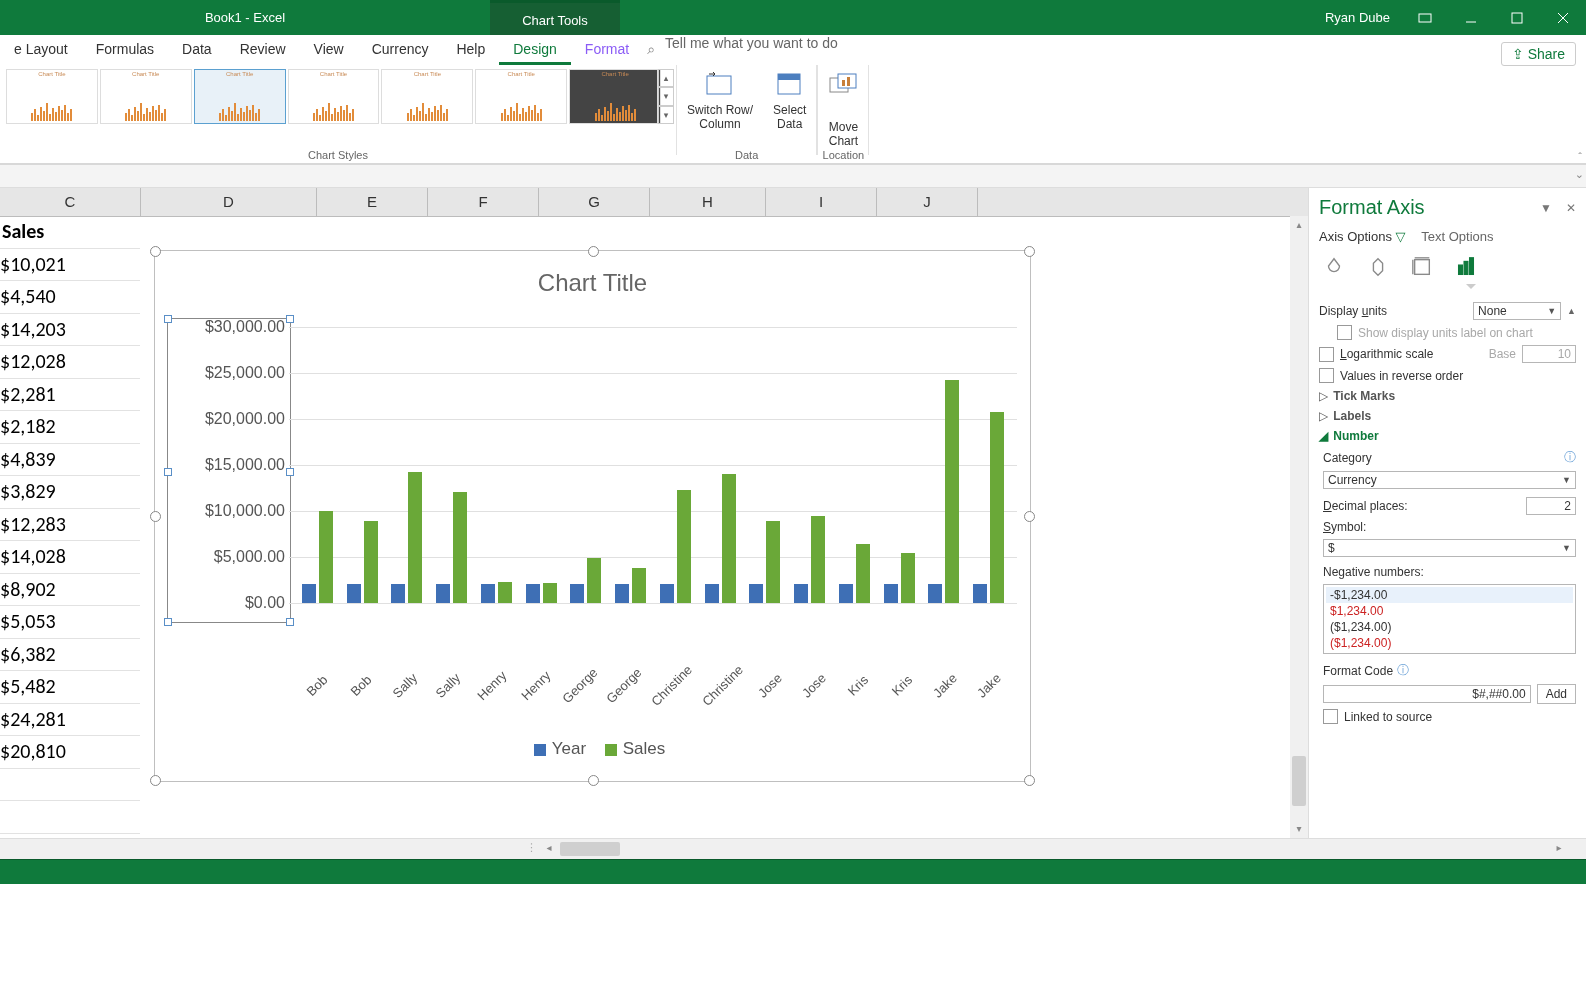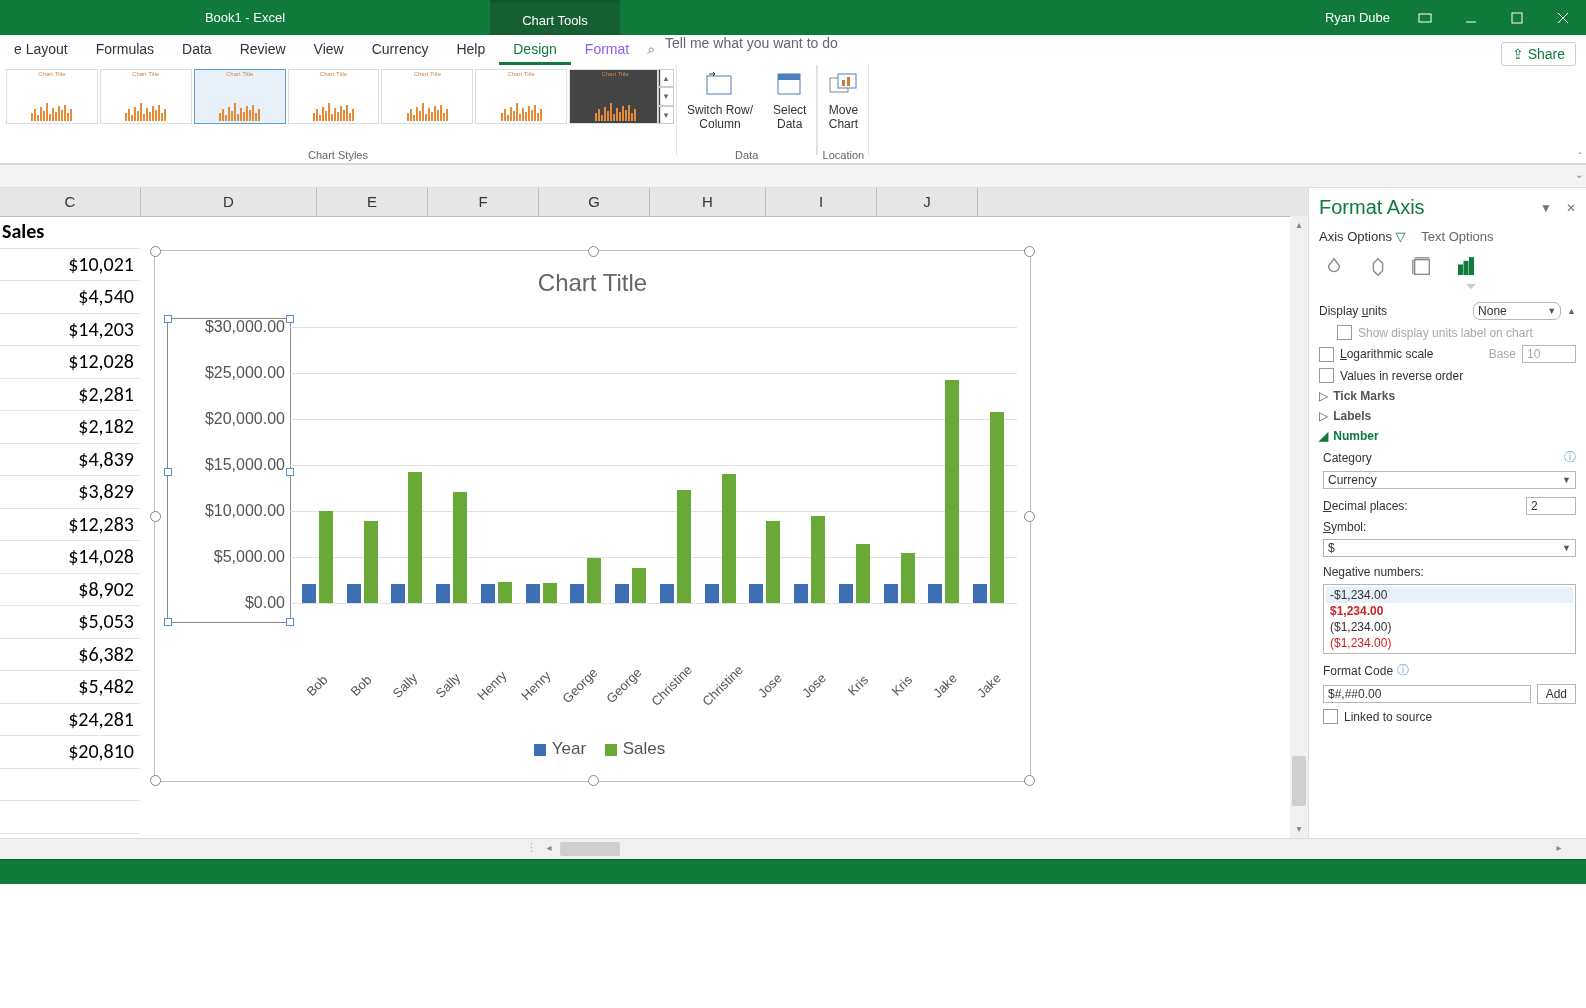--- a/index.html
+++ b/index.html
@@ -33,21 +33,21 @@
   .sep{width:1px;background:#e2e2e2;height:90px;}
   .collapse{position:absolute;right:4px;bottom:0;font-size:11px;color:#888;}
   .formula-strip{height:22px;background:#f4f4f4;border-bottom:1px solid #ddd;position:relative;}
   .formula-strip .fexp{position:absolute;right:2px;top:3px;color:#888;font-size:11px;}
   .workspace{display:flex;height:650px;}
   .gridarea{flex:1;position:relative;background:#fff;overflow:hidden;}
   .col-headers{height:28px;background:#e6e6e6;display:flex;border-bottom:1px solid #bcbcbc;}
   .col-headers div{border-right:1px solid #bcbcbc;text-align:center;line-height:28px;font-size:15px;color:#333;}
   .ch-c{width:140px;}.ch-d{width:175px;}.ch-e{width:110px;}.ch-f{width:110px;}.ch-g{width:110px;}.ch-h{width:115px;}.ch-i{width:110px;}.ch-j{width:100px;}
   .cells-col{position:absolute;left:0;top:28px;width:140px;}
-  .cell-row{height:31.5px;line-height:31.5px;border-bottom:1px solid #e2e2e2;text-align:right;padding-right:6px;font-size:20px;font-family:Calibri,Arial,sans-serif;color:#000;}
+  .cell-row{height:31.5px;line-height:31.5px;border-bottom:1px solid #e2e2e2;text-align:left;padding-right:6px;font-size:20px;font-family:Calibri,Arial,sans-serif;color:#000;}
   .cell-row.hd{font-weight:700;text-align:left;padding-left:2px;}
   .chart-box{position:absolute;left:154px;top:62px;width:875px;height:530px;background:#fff;border:1px solid #bfbfbf;}
   .handle{position:absolute;width:9px;height:9px;background:#fff;border:1px solid #888;border-radius:50%;}
   .h-tl{left:-5px;top:-5px;}.h-tm{left:calc(50% - 5px);top:-5px;}.h-tr{right:-5px;top:-5px;}
   .h-ml{left:-5px;top:calc(50% - 5px);}.h-mr{right:-5px;top:calc(50% - 5px);}
   .h-bl{left:-5px;bottom:-5px;}.h-bm{left:calc(50% - 5px);bottom:-5px;}.h-br{right:-5px;bottom:-5px;}
   .chart-title{text-align:center;font-size:24px;color:#666;padding-top:18px;}
   .plot{position:absolute;left:12px;top:70px;width:850px;height:320px;}
   .axis-sel{position:absolute;left:0;top:-3px;width:122px;height:303px;border:1px solid #888;}
   .axis-sel .ash{position:absolute;width:6px;height:6px;background:#fff;border:1px solid #5a8fc7;}
@@ -84,21 +84,21 @@
   .sp-icons .active svg{fill:#0f7a3c;stroke:#0f7a3c;}
   .under-arrow{height:10px;position:relative;margin-bottom:6px;}
   .under-arrow::before{content:"";position:absolute;left:147px;top:-2px;border:5px solid transparent;border-top-color:#ccc;}
   .frow{display:flex;align-items:center;margin:5px 0;font-size:12px;}
   .frow .lab{flex:1;}
   .frow .lab .ul{text-decoration:underline;}
   .dd{border:1px solid #b6b6b6;background:#fff;padding:1px 4px;font-size:12px;display:flex;align-items:center;justify-content:space-between;}
   .dd .car{font-size:9px;color:#555;}
   .cb{width:13px;height:13px;border:1px solid #999;margin-right:6px;display:inline-block;vertical-align:middle;}
   .disabled{color:#a8a8a8;}
-  .tinp{border:1px solid #b6b6b6;padding:1px 4px;font-size:12px;}
+  .tinp{border:1px solid #b6b6b6;padding:1px 4px;font-size:12px;text-align:right;}
   .sect{margin:6px 0;color:#555;display:flex;align-items:center;gap:5px;}
   .sect.open{color:#0f7a3c;font-weight:600;}
   .neglist{border:1px solid #b6b6b6;padding:2px;font-size:12px;}
   .neglist div{padding:1px 4px;}
   .addbtn{border:1px solid #b6b6b6;padding:2px 8px;font-size:12px;margin-left:6px;}
   .statusbar{height:24px;background:#0f7a3c;border-top:1px solid #0a5a2b;}
 </style>
 </head>
 <body>
 
@@ -323,21 +323,21 @@
     <div style="position:relative;display:flex;">
       <div class="rbtn">
         <div class="ric">
             <svg width="30" height="26">
               <rect x="2" y="6" width="18" height="14" fill="none" stroke="#888"></rect>
               <rect x="10" y="2" width="18" height="14" fill="#fff" stroke="#4c7fbf"></rect>
               <rect x="14" y="8" width="3" height="6" fill="#c77f3a"></rect>
               <rect x="19" y="5" width="3" height="9" fill="#c77f3a"></rect>
             </svg>
           </div>
-        <div style="white-space:pre-line;">Move
+        <div style="white-space:pre-line;margin-top:17px;">Move
 Chart</div>
       </div>
       <div class="grp-label" style="left:0;right:0;text-align:center;">Location</div>
     </div>
     <div class="sep"></div>
     <div class="collapse">ˆ</div>
   </div>
 </div>
 
 <div class="formula-strip">
@@ -544,21 +544,21 @@
       <div class="ic active"><svg viewBox="0 0 24 24">
             <rect x="4" y="10" width="4" height="10"></rect>
             <rect x="10" y="6" width="4" height="14"></rect>
             <rect x="16" y="2" width="4" height="18"></rect>
           </svg></div>
     </div>
     <div class="under-arrow"></div>
 
     <div class="frow">
       <span class="lab">Display <span class="ul">u</span>nits</span>
-      <div class="dd" style="width:78px;border-radius:7px;">
+      <div class="dd" style="width:78px;">
           <span>None</span>
           <span class="car">▼</span>
         </div>
       <span style="width:6px;"></span>
       <span style="font-size:9px;color:#666;">▲</span>
     </div>
     <div class="frow disabled" style="padding-left:18px;">
       <span class="cb"></span>
       <span><span class="ul">S</span>how display units label on chart</span>
     </div>
@@ -607,21 +607,21 @@
       <div class="dd" style="width:100%;box-sizing:border-box;">
           <span>$</span>
           <span class="car">▼</span>
         </div>
 
       <div class="frow" style="margin-top:8px;">
           <span><span class="ul">N</span>egative numbers:</span>
         </div>
       <div class="neglist" id="neglist">
           <div style="color: rgb(51, 51, 51); background: rgb(232, 241, 251);">-$1,234.00</div>
-          <div style="color: rgb(204, 34, 34); font-weight: bold;">$1,234.00</div>
+          <div style="color: rgb(204, 34, 34);">$1,234.00</div>
           <div style="color: rgb(51, 51, 51);">($1,234.00)</div>
           <div style="color: rgb(204, 34, 34);">($1,234.00)</div>
         </div>
 
       <div class="frow" style="margin-top:8px;">
           <span>F<span class="ul">o</span>rmat Code</span> 
           <span style="color:#6fa4d8;margin-left:4px;">ⓘ</span>
         </div>
       <div class="frow">
         <div class="tinp" style="flex:1;">$#,##0.00</div>

